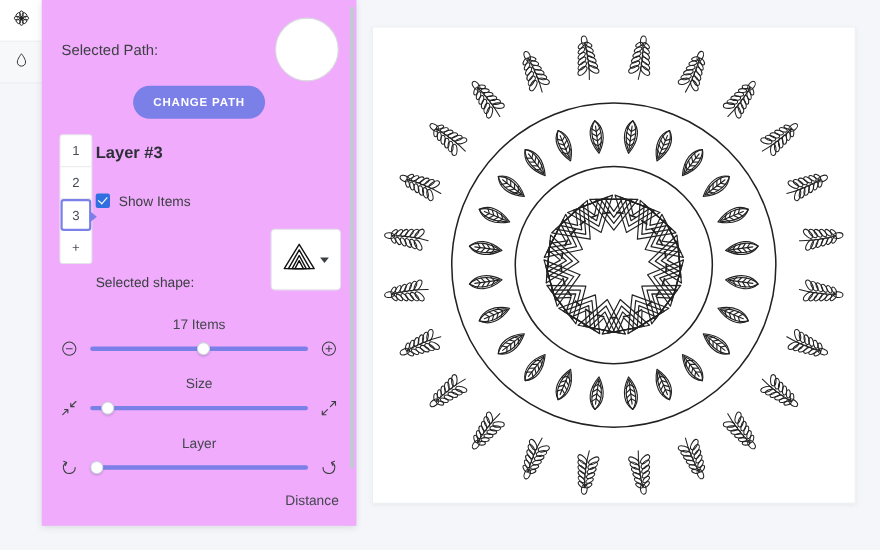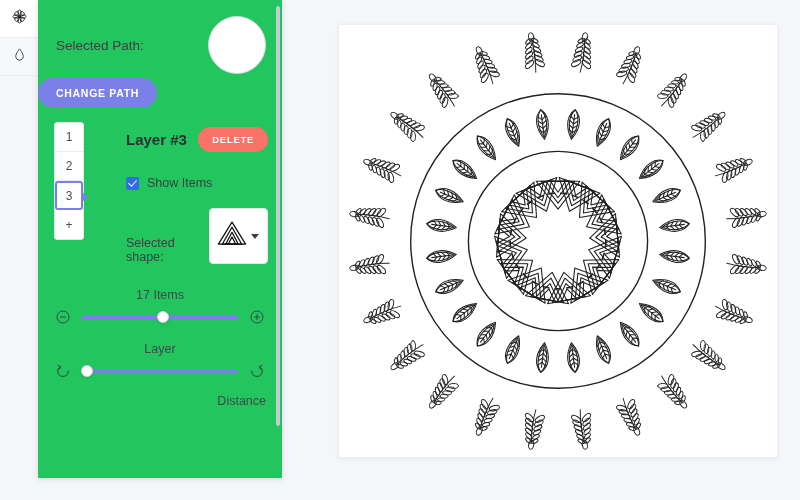--- a/index.html
+++ b/index.html
@@ -22,22 +22,22 @@
     width:38px; height:38px;
     display:flex; align-items:center; justify-content:center;
     cursor:pointer;
     border-bottom:1px solid #e9ecf1;
     background:#ffffff;
   }
   .tool-btn.inactive { background:#f7f8fa; }
 
   
   #control-panel {
-    position:absolute; left:38px; top:0; width:244px; height:478px;
-    background:#22c55e;
+    position:absolute; left:38px; top:0; width:286px; height:478px;
+    background:#f0abfc;
     box-shadow:0 1px 6px rgba(60,70,95,.16);
     overflow:hidden;
   }
   #panel-scroll { position:absolute; inset:0; padding:0; }
 
   .panel-scrollbar {
     position:absolute; right:2px; top:6px;
     width:4px; height:420px;
     background:#c2cad8; border-radius:3px;
   }
@@ -47,21 +47,21 @@
     display:flex; align-items:center;
     padding:18px 16px 0 18px; height:72px;
   }
   .path-label { font-size:13.5px; color:#3c4043; }
   .path-preview {
     margin-left:auto; width:58px; height:58px;
     border-radius:50%; border:1px solid #d8dadd;
     background:#fff;
   }
 
-  .change-path-wrap { display:flex; padding:6px 0 0 0; }
+  .change-path-wrap { display:flex; justify-content:center; padding:6px 0 0 0; }
   .btn-change-path {
     border:none; cursor:pointer;
     background:#7b7fe8; color:#fff;
     font-size:10.5px; letter-spacing:.7px; font-weight:600;
     padding:9px 18px; border-radius:16px;
     font-family:"Liberation Sans", sans-serif;
   }
 
   
   .layer-area { position:relative; margin-top:14px; }
@@ -84,33 +84,33 @@
     position:relative; font-weight:500;
   }
   .layer-tab.selected:after {
     content:""; position:absolute; right:-7px; top:9px;
     width:0;height:0;
     border-top:5px solid transparent;
     border-bottom:5px solid transparent;
     border-left:6px solid #7b7fe8;
   }
 
-  .layer-body { margin-left:88px; padding-right:14px; }
+  .layer-body { margin-left:49px; padding-right:14px; }
 
   .layer-head { display:flex; align-items:center; height:34px; }
   .layer-title { font-size:15px; font-weight:bold; color:#2c2f36; }
   .btn-delete {
     margin-left:auto; border:none; cursor:pointer;
     background:#fa7268; color:#fff;
     font-size:9.5px; letter-spacing:.7px; font-weight:600;
     padding:7px 14px; border-radius:14px;
     font-family:"Liberation Sans", sans-serif;
   }
 
-  .check-row { display:flex; align-items:center; margin-top:20px; }
+  .check-row { display:flex; align-items:flex-start; margin-top:20px; }
   .cbox {
     width:13px;height:13px;border-radius:2px;
     background:#2f6fe0; position:relative; cursor:pointer;
     flex:0 0 auto;
   }
   .cbox:after {
     content:""; position:absolute; left:4px; top:1px;
     width:3.5px;height:7px;
     border:solid #fff; border-width:0 1.6px 1.6px 0;
     transform:rotate(42deg);
@@ -225,21 +225,20 @@
         <div class="layer-tab">1</div>
         <div class="layer-tab">2</div>
         <div class="layer-tab selected">3</div>
         <div class="layer-tab">+</div>
       </div>
 
       <div class="layer-body">
 
         <div class="layer-head">
           <span class="layer-title">Layer #3</span>
-          <button class="btn-delete">DELETE</button>
         </div>
 
         <div class="check-row">
           <span class="cbox"></span>
           <span class="check-label">Show Items</span>
         </div>
 
         <div class="shape-row">
           <span class="shape-label">Selected shape:</span>
           <div class="shape-select">
@@ -273,20 +272,40 @@
           </div>
           <span class="slider-ic">
             <svg width="16" height="16" viewBox="0 0 24 24" fill="none" stroke="#3c4043" stroke-width="1.4">
               <circle cx="12" cy="12" r="9"></circle>
                 <path d="M7.5 12 H16.5 M12 7.5 V16.5"></path>
             </svg>
           </span>
         </div>
       </div>
 
+      <div class="slider-group">
+        <div class="slider-caption">Size</div>
+        <div class="slider-row">
+          <span class="slider-ic">
+            <svg width="16" height="16" viewBox="0 0 24 24" fill="none" stroke="#3c4043" stroke-width="1.5" stroke-linecap="round">
+              <path d="M3 21 L10 14 M10 14 H5.5 M10 14 V18.5"></path>
+              <path d="M21 3 L14 10 M14 10 H18.5 M14 10 V5.5"></path>
+            </svg>
+          </span>
+          <div class="track">
+            <span class="thumb" style="left:8%"></span>
+          </div>
+          <span class="slider-ic">
+            <svg width="16" height="16" viewBox="0 0 24 24" fill="none" stroke="#3c4043" stroke-width="1.5" stroke-linecap="round">
+              <path d="M14 10 L21 3 M21 3 H16 M21 3 V8"></path>
+              <path d="M10 14 L3 21 M3 21 H8 M3 21 V16"></path>
+            </svg>
+          </span>
+        </div>
+      </div>
 
       <div class="slider-group">
         <div class="slider-caption">Layer</div>
         <div class="slider-row">
           <span class="slider-ic">
             <svg width="16" height="16" viewBox="0 0 24 24" fill="none" stroke="#3c4043" stroke-width="1.5" stroke-linecap="round">
               <path d="M20 12 A8 8 0 1 1 8.2 5.1"></path>
               <path d="M4.4 3.6 L8.4 5.3 L6.6 9.2" fill="none"></path>
             </svg>
           </span>

